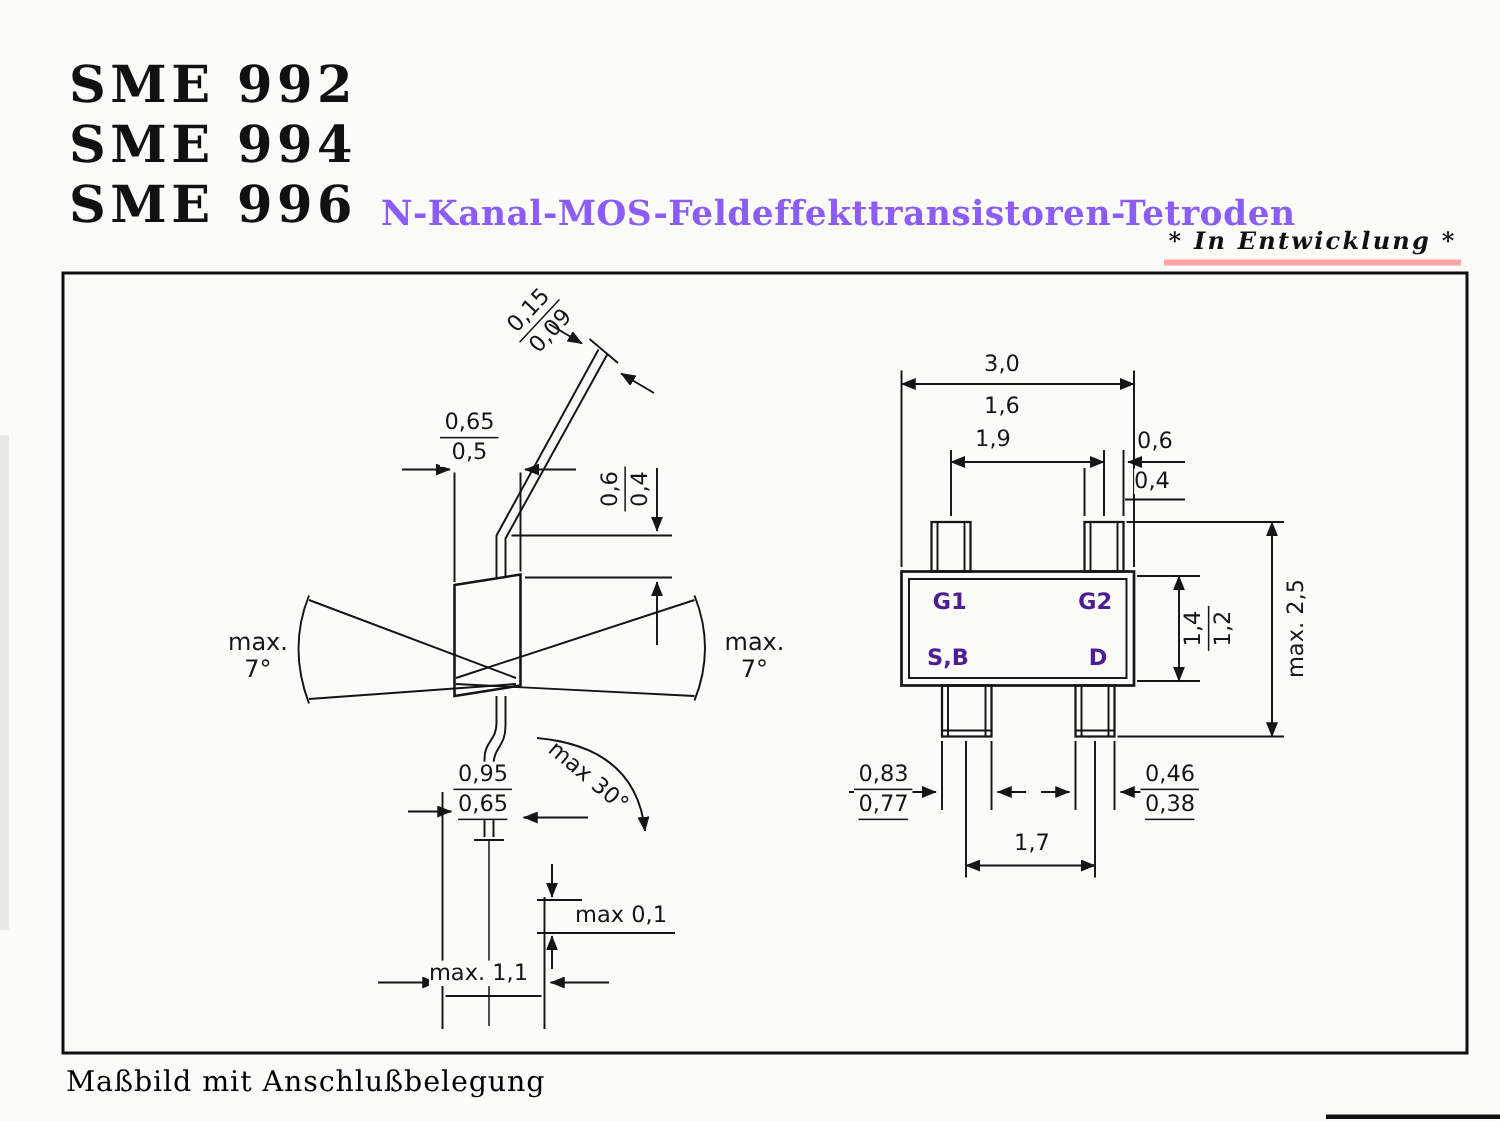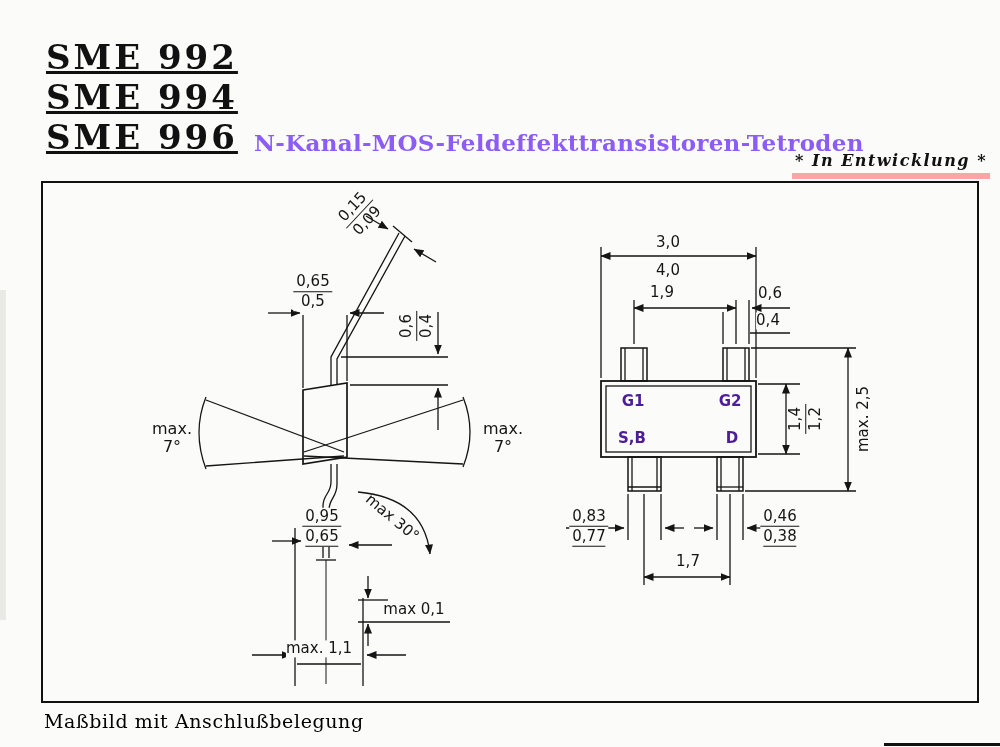--- a/index.html
+++ b/index.html
@@ -1,22 +1,22 @@
 <!DOCTYPE html>
 <html><head>
 <meta charset="utf-8">
 <style>
   html,body{margin:0;padding:0;}
   body{width:1000px;height:747px;position:relative;background:#fbfbfa;overflow:hidden;
        font-family:"DejaVu Sans",sans-serif;color:#151515;}
   
-  .model{position:absolute;left:46px;font:bold 34px/1 "DejaVu Serif",serif;letter-spacing:3px;color:#111;text-decoration:underline;}
+  .model{position:absolute;left:46px;font:bold 34px/1 "DejaVu Serif",serif;letter-spacing:3px;color:#111;}
   .title{position:absolute;left:254px;top:129px;font:bold 23px "DejaVu Serif",serif;letter-spacing:.3px;color:#8b5cf6;white-space:nowrap;}
-  .status{position:absolute;right:10px;top:151px;font:bold italic 16px "DejaVu Serif",serif;font-style:italic;
-          letter-spacing:1.5px;border-bottom:6px solid #fca5a5;padding:0 3px 3px;color:#111;text-align:center;}
+  .status{position:absolute;right:26px;top:151px;font:bold italic 16px "DejaVu Serif",serif;font-style:italic;
+          letter-spacing:1.5px;border-bottom:4px solid #fca5a5;padding:0 3px 3px;color:#111;text-align:center;}
   .caption{position:absolute;left:44px;top:710px;font:19px "DejaVu Serif",serif;letter-spacing:.6px;color:#000000;}
   
   .frame{position:absolute;left:41px;top:181px;width:934px;height:518px;border:2px solid #111;}
   .smudge{position:absolute;left:0;top:290px;width:6px;height:330px;background:#e9e9e6;}
   .cornerline{position:absolute;left:884px;top:743px;width:116px;height:0;border-top:3px solid #111;}
   
   .lbl,.dim{position:absolute;transform:translate(-50%,-50%);font:15px/1.15 "DejaVu Sans",sans-serif;
             color:#151515;white-space:nowrap;background:#fbfbfa;text-align:center;}
   .dim{display:flex;flex-direction:column;align-items:center;}
   .dim .fx{border-bottom:1.4px solid #151515;padding:0 3px 1px;}
@@ -175,21 +175,21 @@
 </div>
 <div class="dim" style="left:322px;top:527px">
   <span class="fx">0,95</span>
   <span class="mn u">0,65</span>
 </div>
 <div class="lbl r40 nobg" style="left:392px;top:518px">max 30°</div>
 <div class="lbl" style="left:414px;top:610px">max 0,1</div>
 <div class="lbl" style="left:319px;top:649px">max. 1,1</div>
 
 <div class="lbl" style="left:668px;top:243px">3,0</div>
-<div class="lbl" style="left:668px;top:271px">4,0</div>
+<div class="lbl" style="left:668px;top:271px">1,6</div>
 <div class="lbl" style="left:662px;top:293px">1,9</div>
 <div class="lbl" style="left:770px;top:294px">0,6</div>
 <div class="lbl" style="left:768px;top:321px">0,4</div>
 <div class="dim r90" style="left:806px;top:419px">
   <span class="fx">1,4</span>
   <span class="mn">1,2</span>
 </div>
 <div class="lbl r90" style="left:864px;top:419px">max. 2,5</div>
 <div class="dim" style="left:589px;top:527px">
   <span class="fx">0,83</span>

